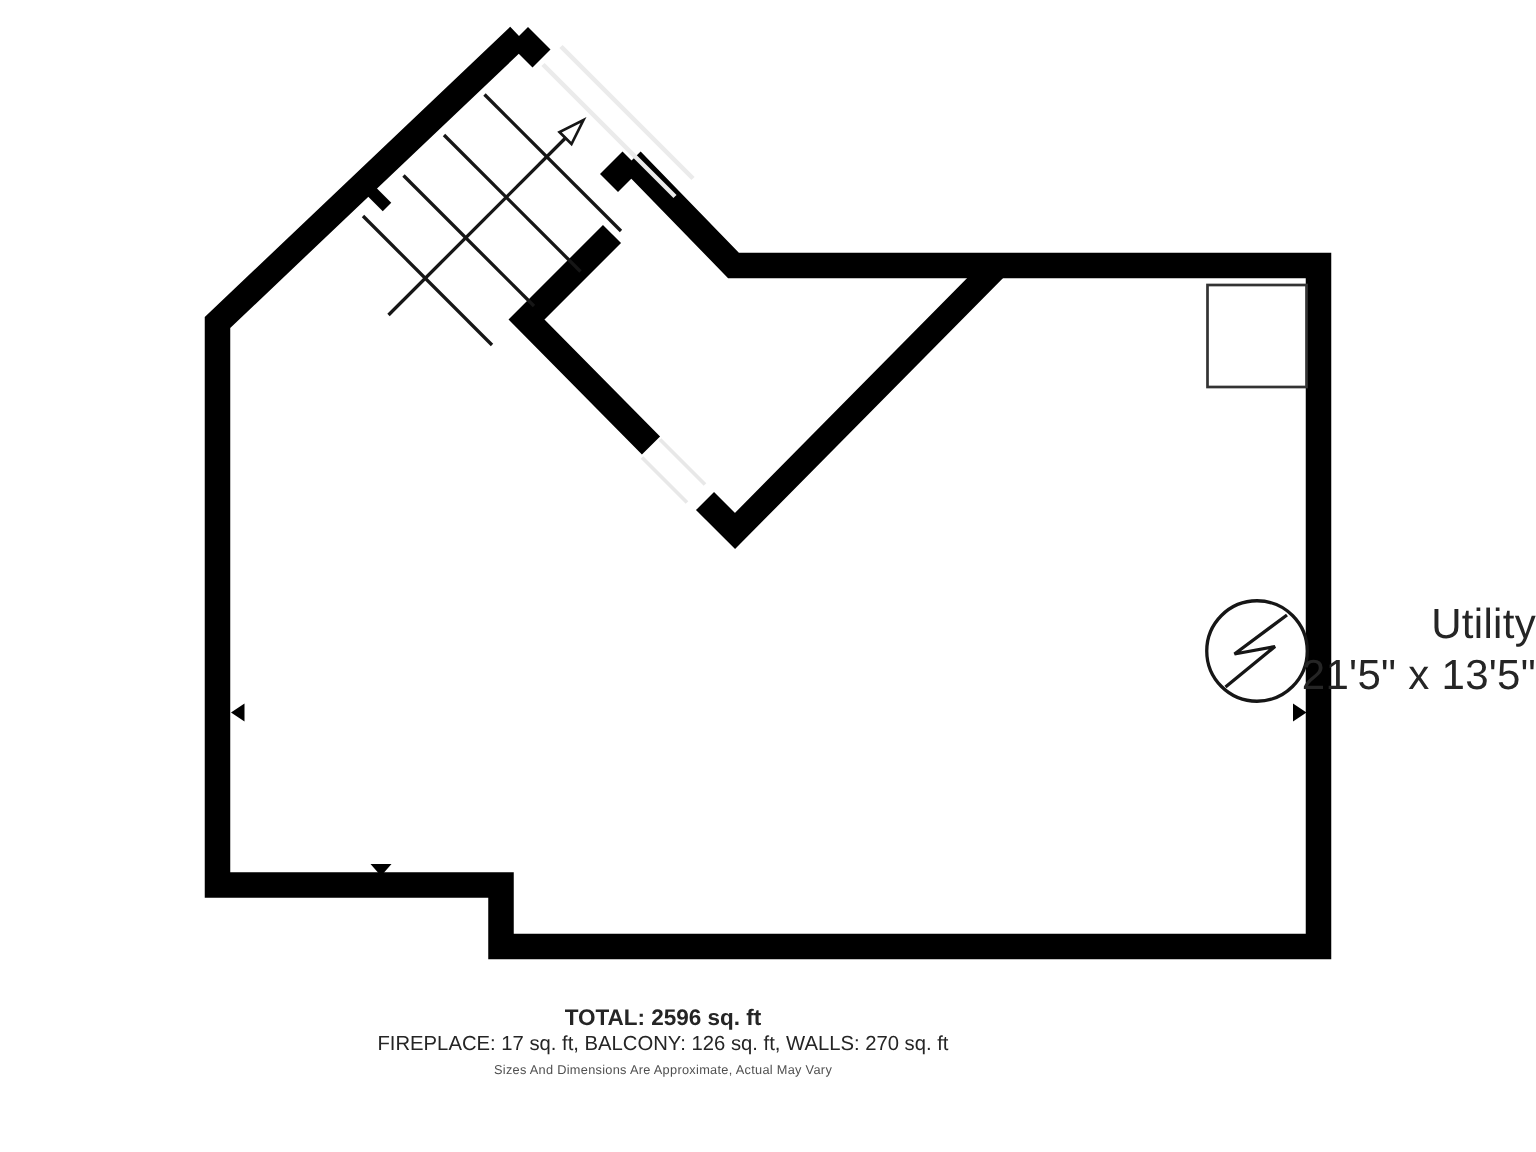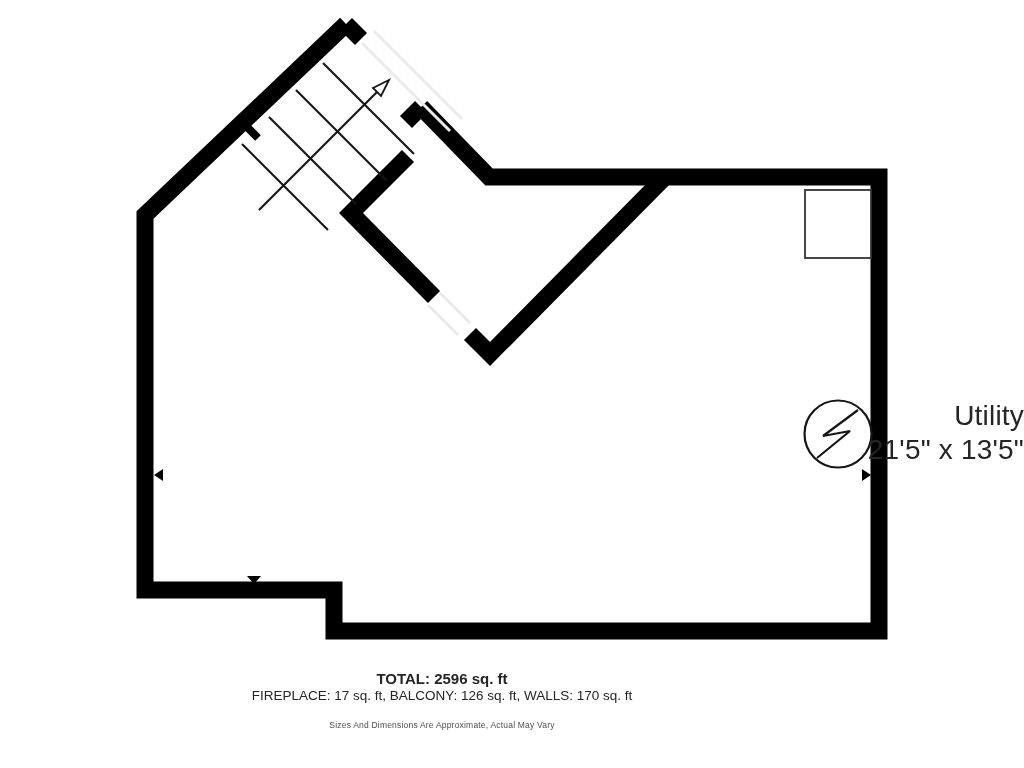--- a/index.html
+++ b/index.html
@@ -10,21 +10,21 @@
   #plan-svg{position:absolute;left:0;top:0;}
   .room-label{
     position:absolute;left:0;top:399px;width:1024px;text-align:right;
     color:#252525;font-size:28px;line-height:34px;letter-spacing:0.2px;
   }
   .summary{
     position:absolute;left:0;top:671px;width:884px;text-align:center;
     color:#252525;font-size:13.5px;line-height:16.8px;
   }
   .summary .total{font-weight:700;font-size:15px;}
-  .summary .disclaimer{font-size:8.5px;color:#4f4f4f;margin-top:12px;letter-spacing:0.2px;}
+  .summary .disclaimer{font-size:8.5px;color:#4f4f4f;margin-top:0;letter-spacing:0.2px;}
 </style>
 </head>
 <body>
 
 <svg id="plan-svg" width="1024" height="768" viewBox="0 0 1024 768">
 
   <path d="M 346 24 L 145 215 L 145 590 L 334 590 L 334 631 L 879 631 L 879 177 L 489 177 L 421 107" fill="none" stroke="#000000" stroke-width="17" stroke-linejoin="miter" stroke-linecap="butt"></path>
 
   <line x1="346" y1="24" x2="361" y2="39" stroke="#000000" stroke-width="17"></line>
   <line x1="421" y1="107" x2="406" y2="122" stroke="#000000" stroke-width="17"></line>
@@ -64,15 +64,15 @@
   <polygon points="871,475 862,469 862,481" fill="#000000"></polygon>
 </svg>
 
 <div class="room-label">
   <div>Utility</div>
   <div>21'5" x 13'5"</div>
 </div>
 
 <div class="summary">
   <div class="total">TOTAL: 2596 sq. ft</div>
-  <div>FIREPLACE: 17 sq. ft, BALCONY: 126 sq. ft, WALLS: 170 sq. ft</div>
+  <div>FIREPLACE: 17 sq. ft, BALCONY: 126 sq. ft, WALLS: 270 sq. ft</div>
   <div class="disclaimer">Sizes And Dimensions Are Approximate, Actual May Vary</div>
 </div>
 
 </body></html>

